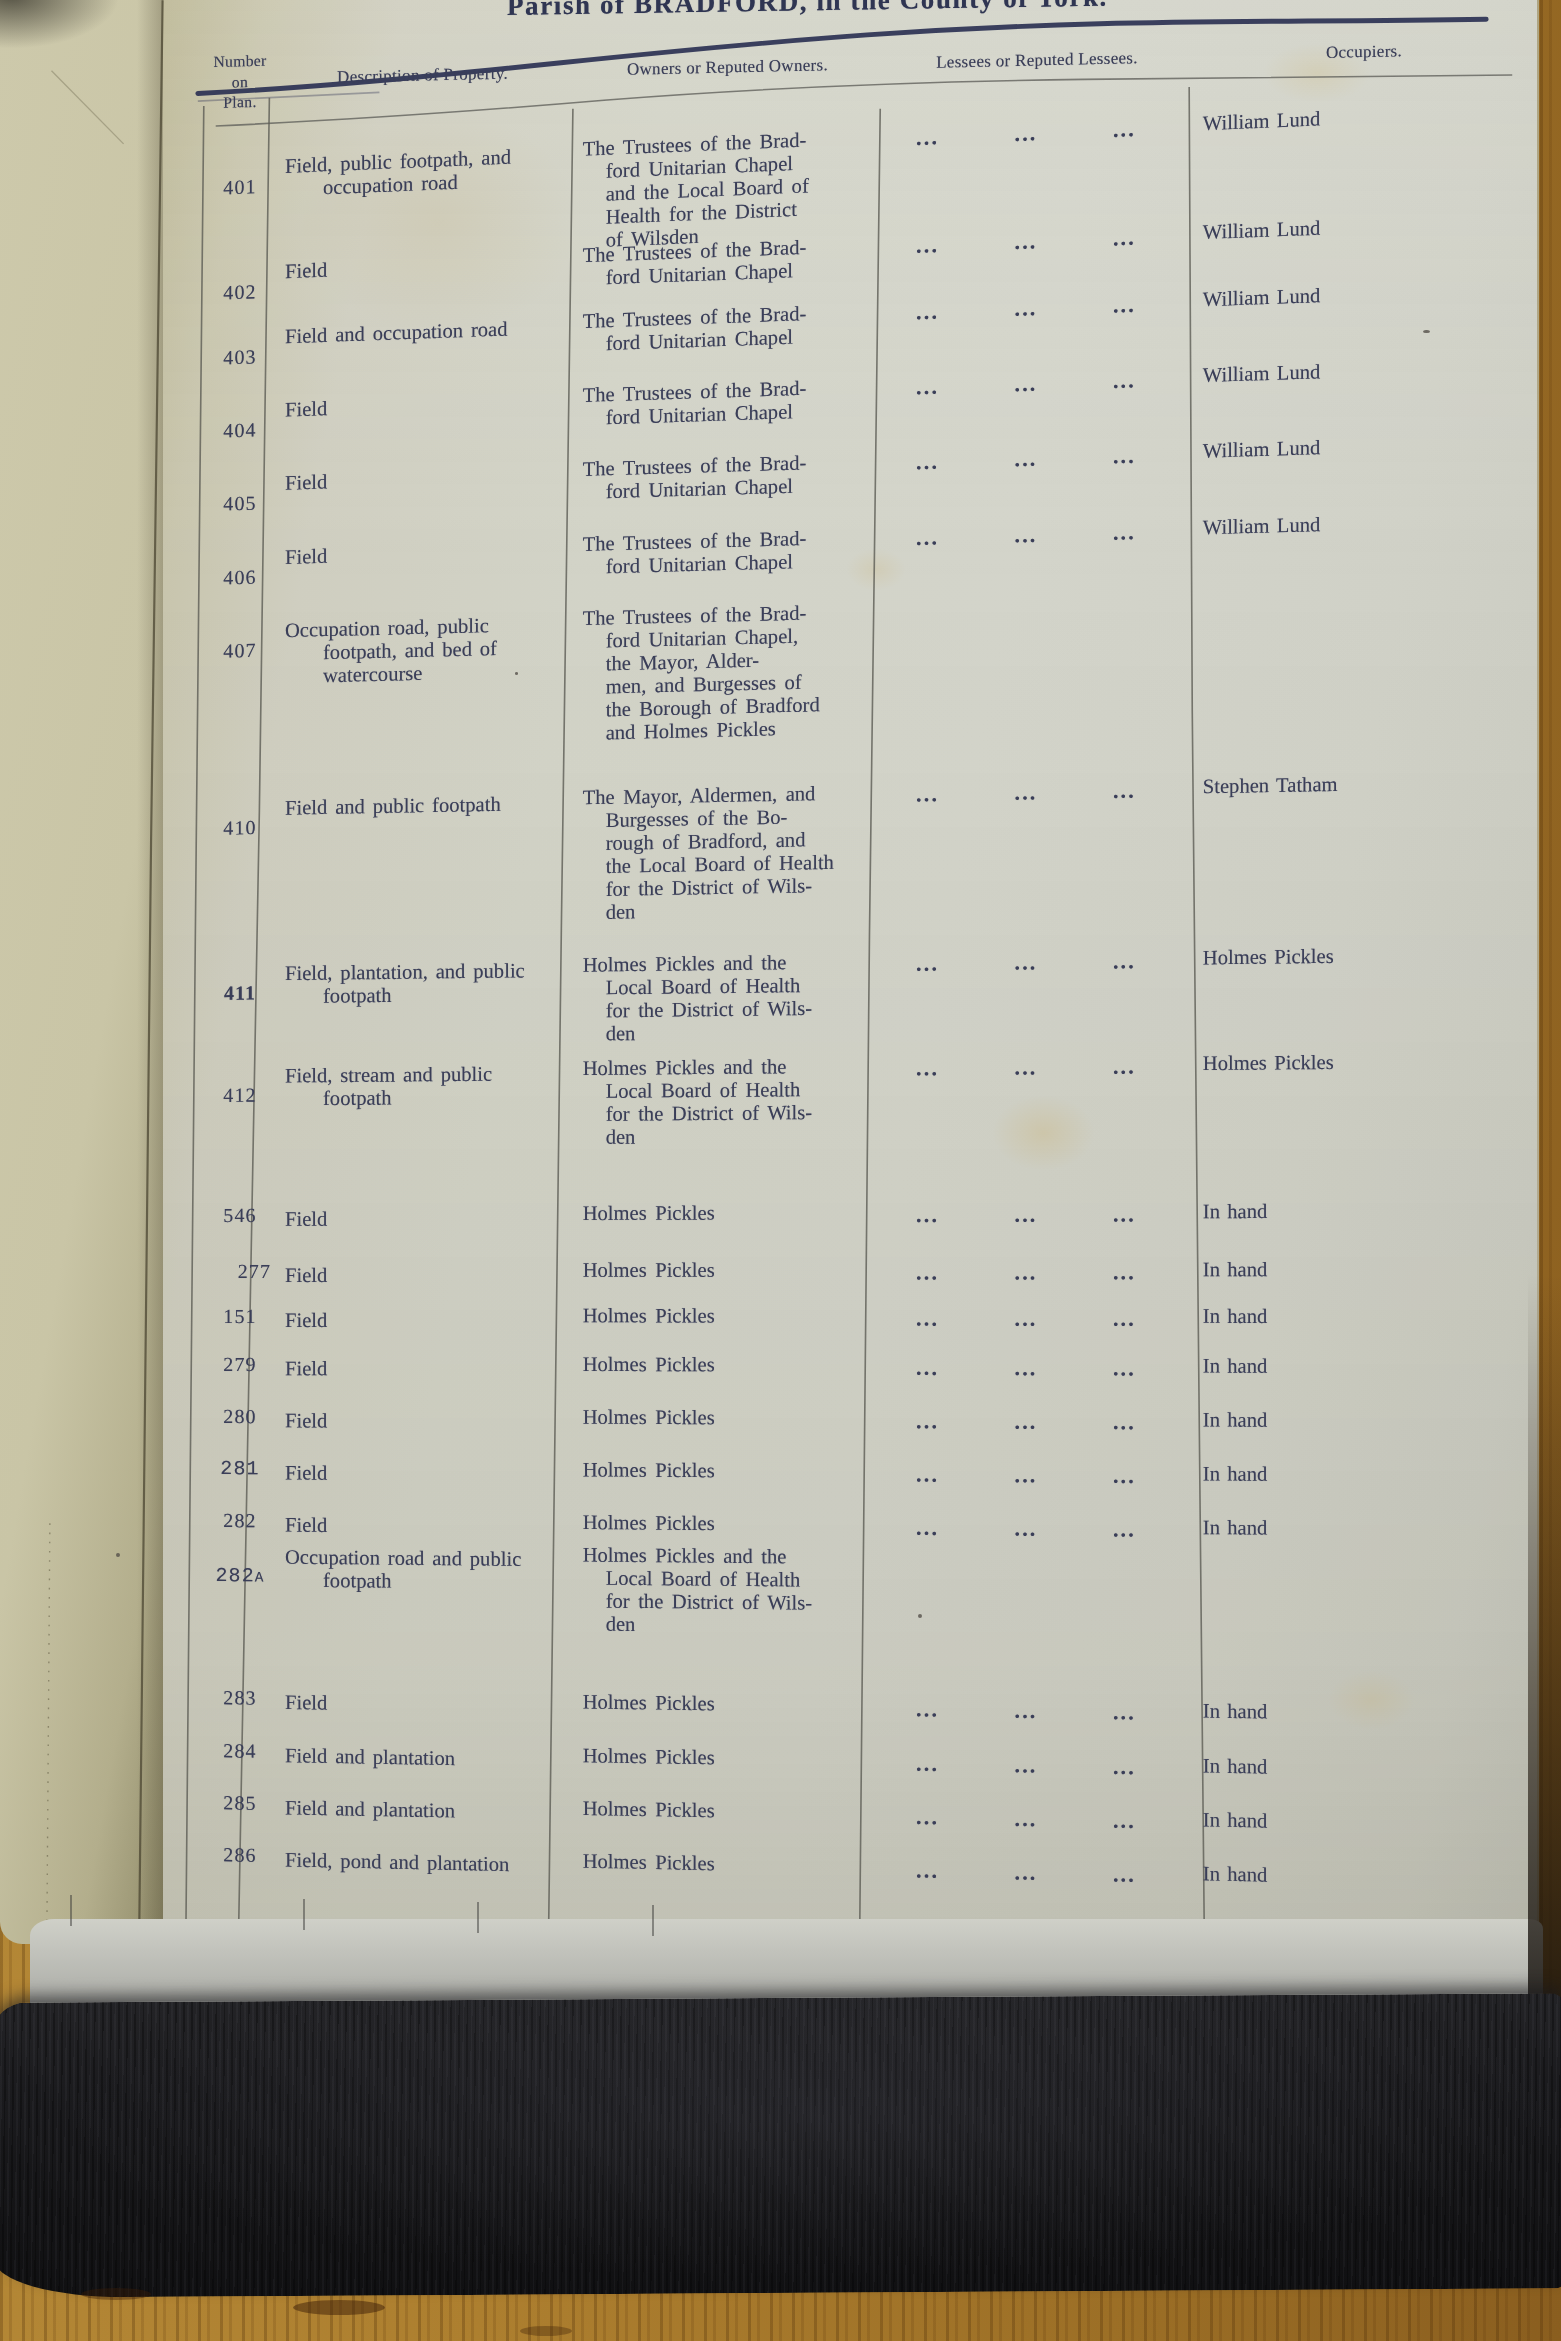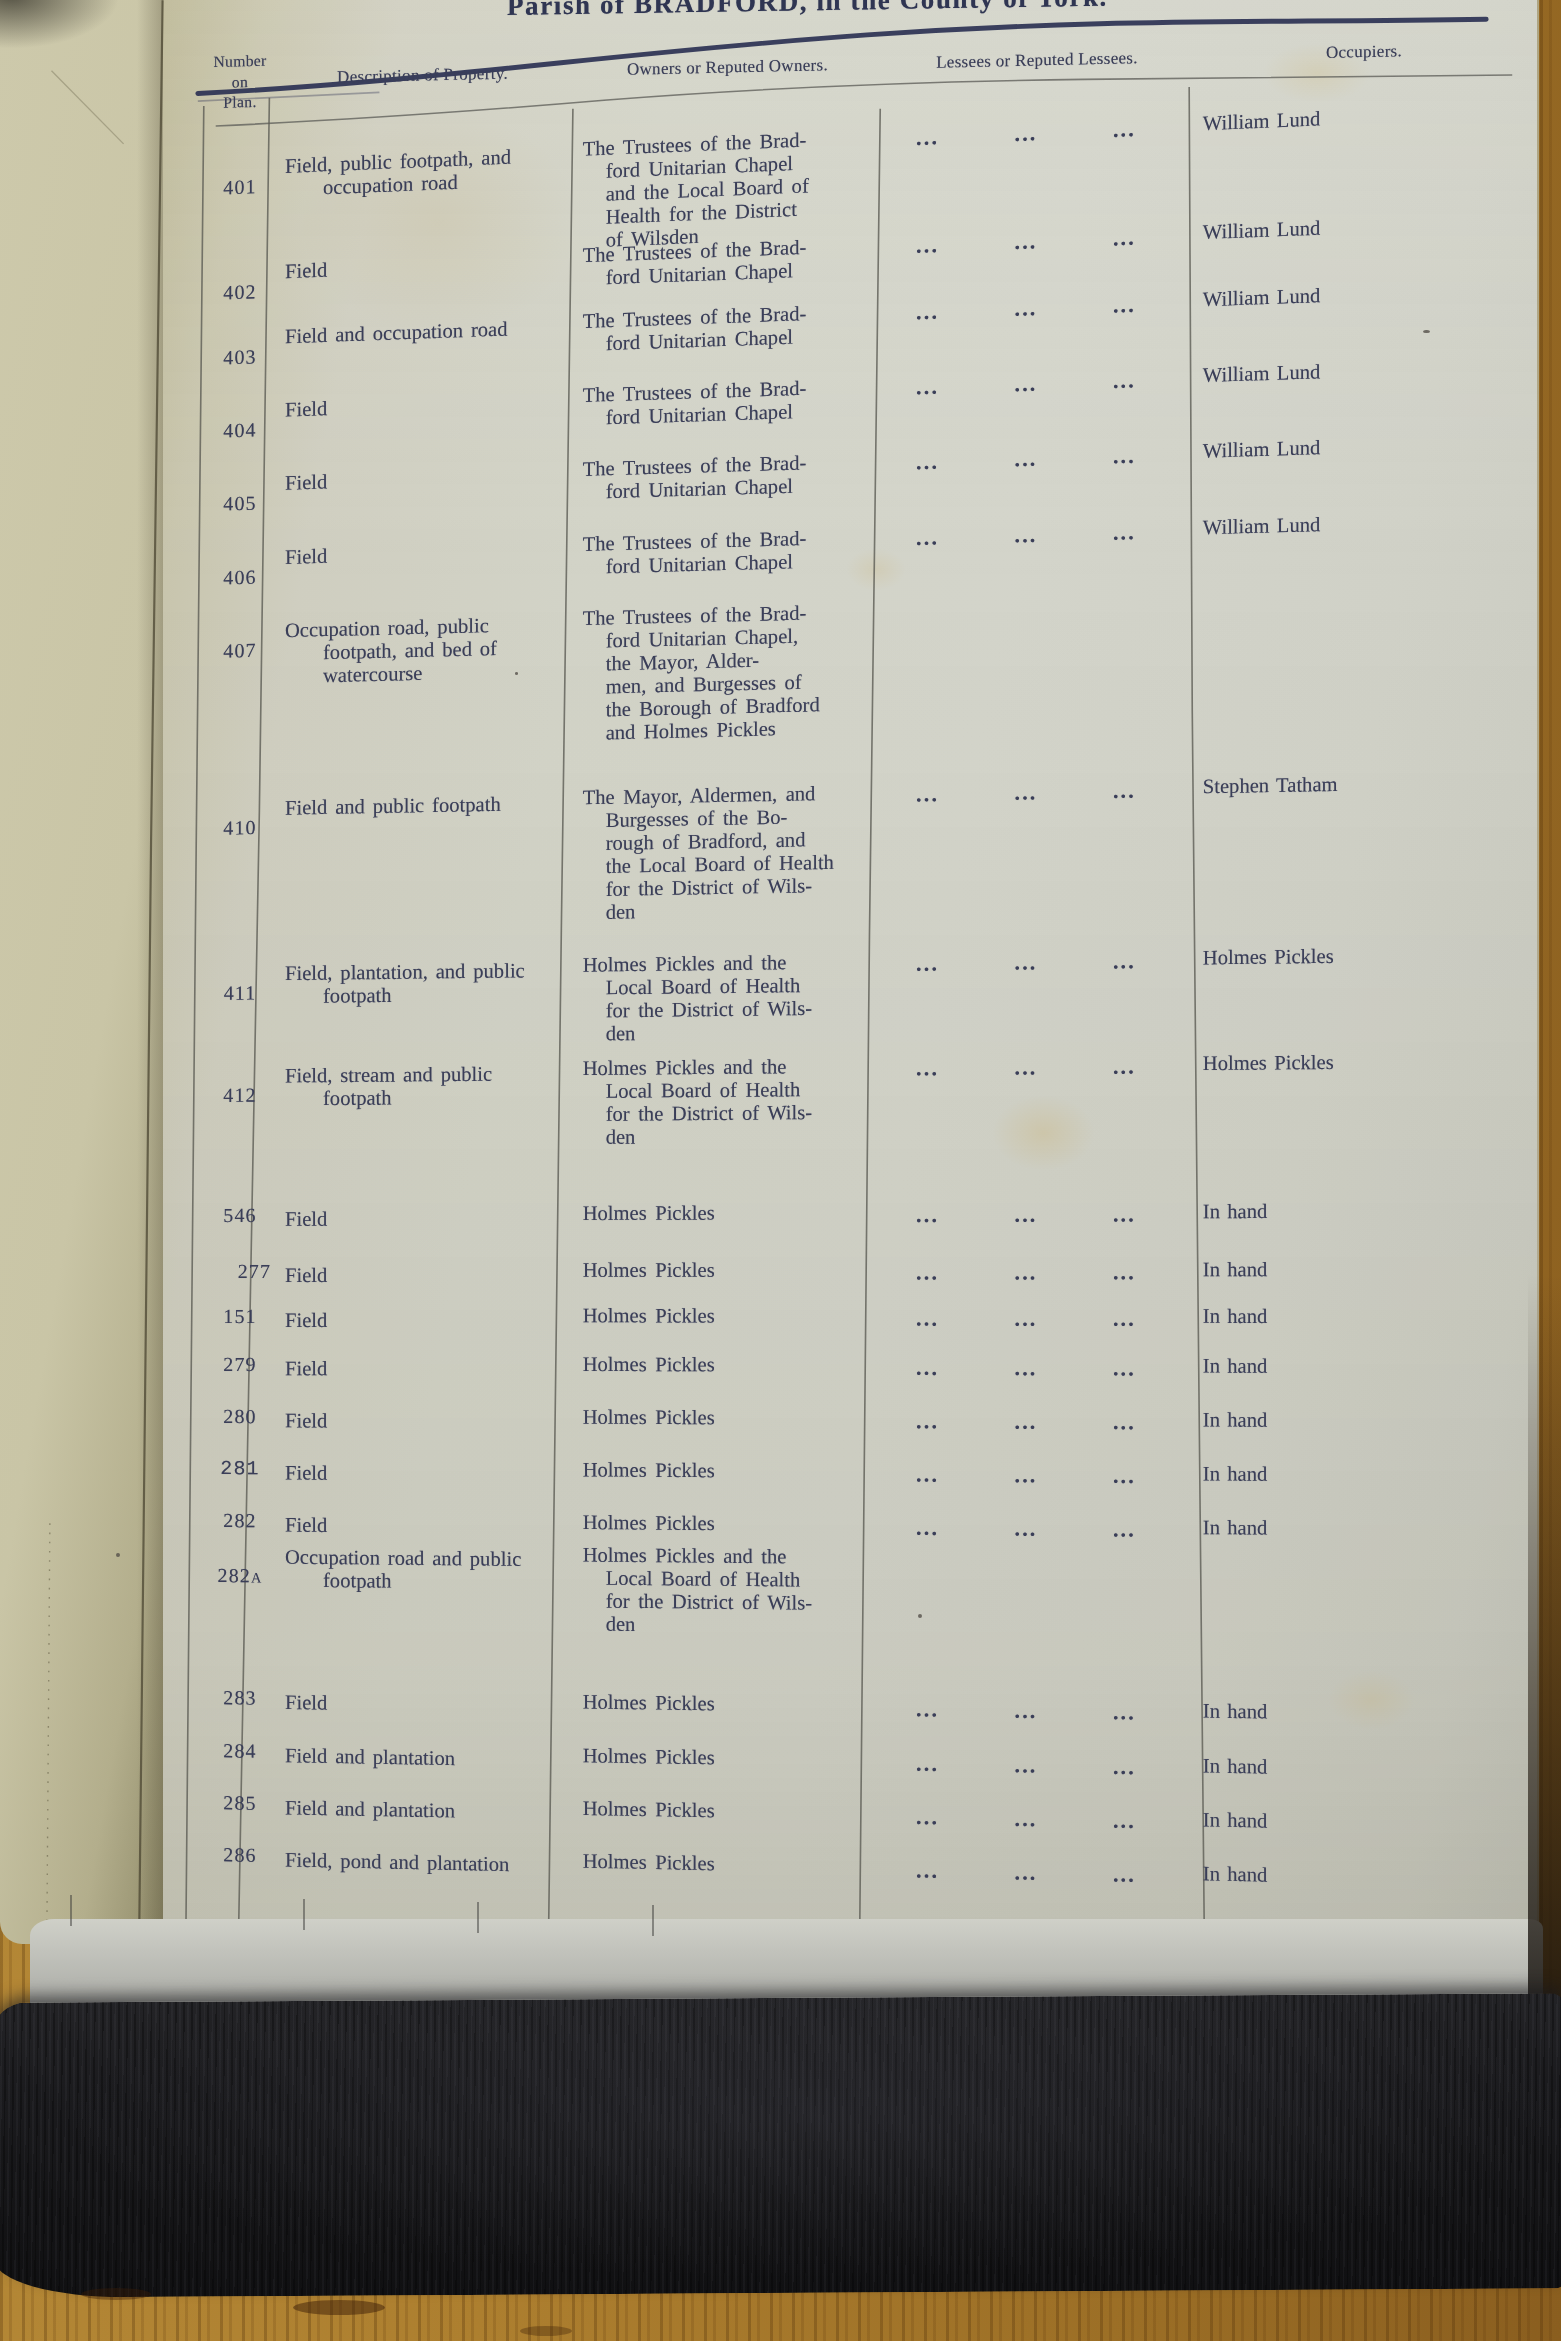--- a/index.html
+++ b/index.html
@@ -284,21 +284,21 @@
 den</div>
       </div>
       <div class="c-les">
         <span>...</span>
         <span>...</span>
         <span>...</span>
       </div>
       <div class="c-occ">Stephen Tatham</div>
     </div>
     <div class="abs row" style="top: 958px; transform: skewY(-0.67deg); color: rgb(58, 62, 88);">
-      <div class="c-num" style="padding-top: 24px;">411</div>
+      <div class="c-num" style="padding-top: 24px; font-weight: bold;">411</div>
       <div class="c-desc">
         <div class="txt">Field, plantation, and public
 footpath</div>
       </div>
       <div class="c-own">
         <div class="txt">Holmes Pickles and the
 Local Board of Health
 for the District of Wils-
 den</div>
       </div>
@@ -427,21 +427,21 @@
         <div class="txt">Holmes Pickles</div>
       </div>
       <div class="c-les">
         <span>...</span>
         <span>...</span>
         <span>...</span>
       </div>
       <div class="c-occ">In hand</div>
     </div>
     <div class="abs row" style="top: 1540px; transform: skewY(0.54deg); color: rgb(58, 62, 88);">
-      <div class="c-num" style="padding-top: 24px;">282<span class="suffix">A</span></div>
+      <div class="c-num" style="padding-top: 24px; font-family: Liberation Mono, monospace;">282<span class="suffix">A</span></div>
       <div class="c-desc">
         <div class="txt">Occupation road and public
 footpath</div>
       </div>
       <div class="c-own">
         <div class="txt">Holmes Pickles and the
 Local Board of Health
 for the District of Wils-
 den</div>
       </div>

